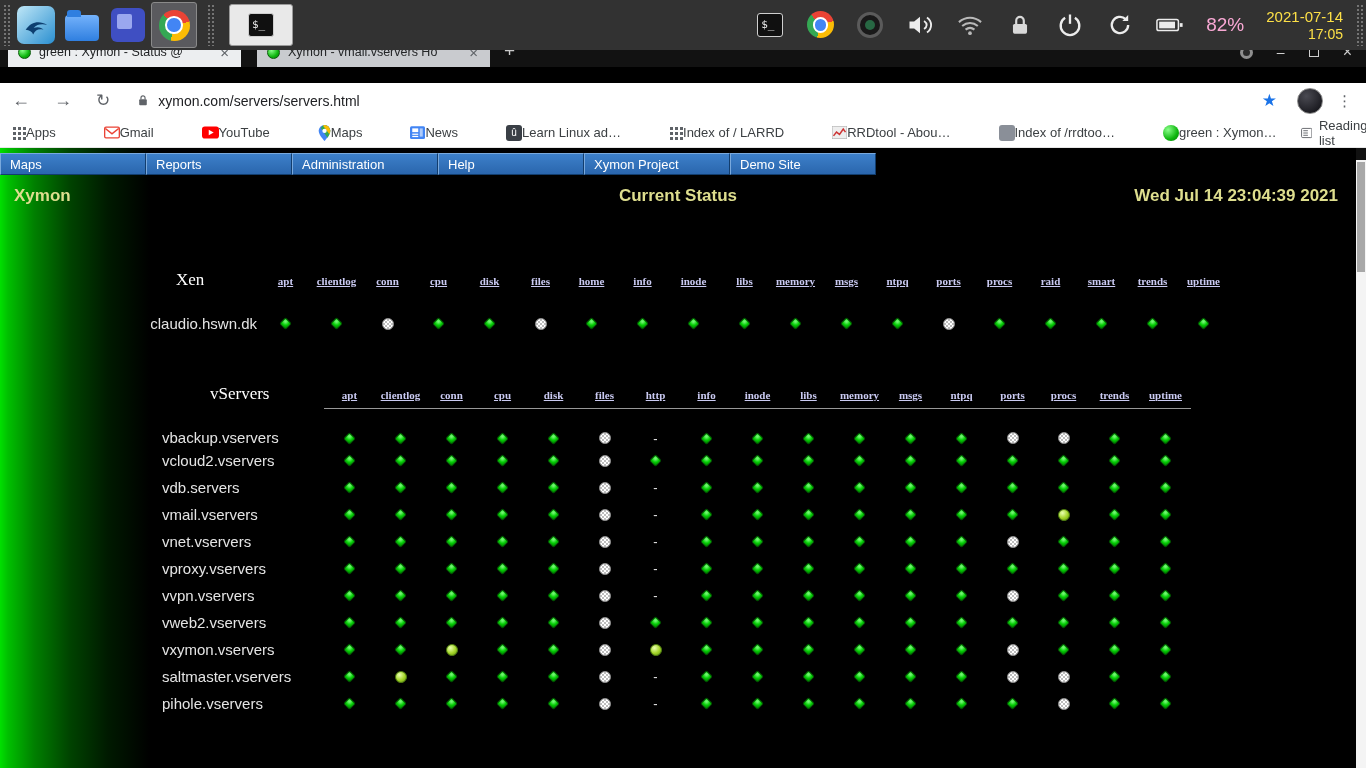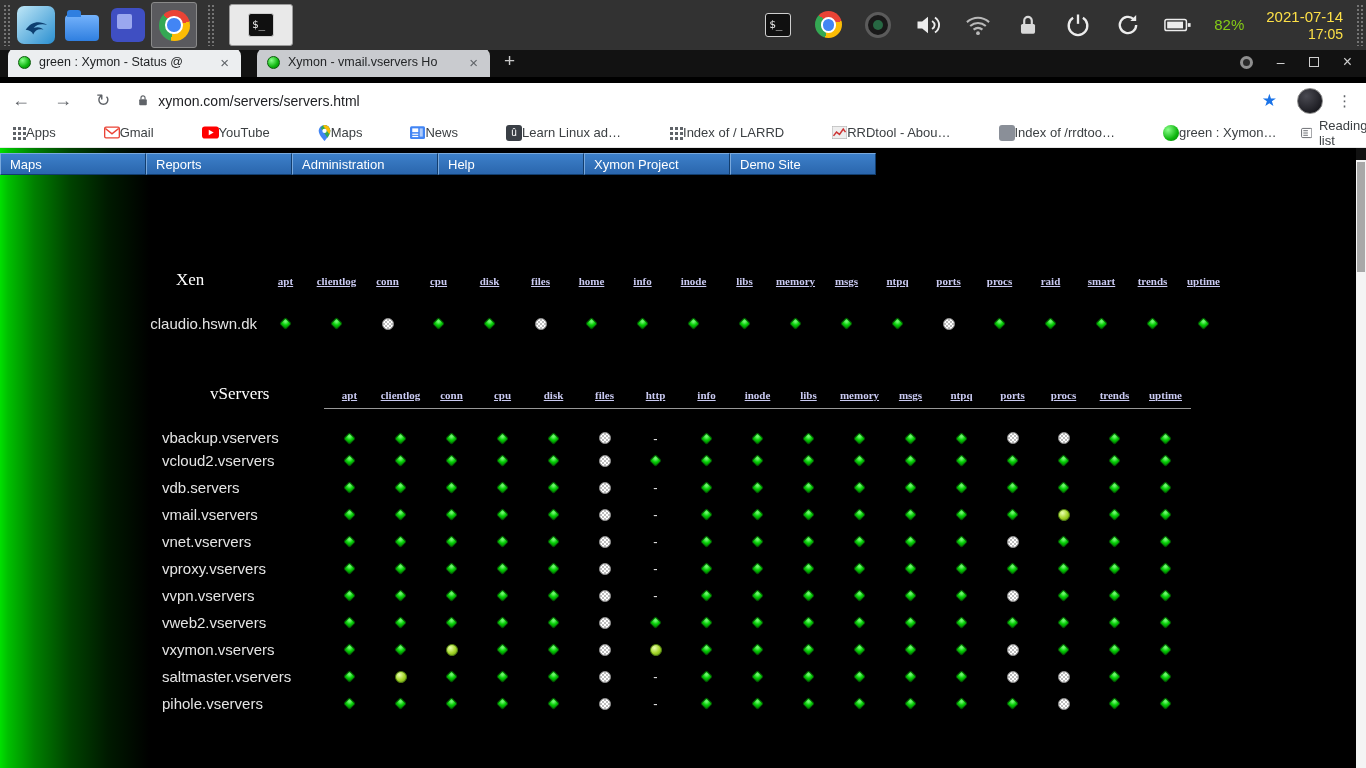--- a/index.html
+++ b/index.html
@@ -33,27 +33,27 @@
   .win-btn{width:64px;height:42px;margin-left:12px;background:#e9e9e9;border:1px solid #9a9a9a;
     border-radius:3px;display:flex;align-items:center;justify-content:center}
   .term-ic{width:26px;height:24px;background:#101010;border:1px solid #cfcfcf;border-radius:3px;
     color:#e8e8e8;font-family:"DejaVu Sans Mono",monospace;font-size:11px;line-height:22px;
     text-align:left;padding-left:3px}
   .tray{display:flex;align-items:center;gap:22px;margin-left:auto;margin-right:10px}
   .tray-ic{display:flex;align-items:center;justify-content:center;width:28px;height:28px;flex:none}
   .cam-ic{width:26px;height:26px;border-radius:50%;background:#191919;border:3px solid #5b5b5b;
     position:relative}
   .cam-ic::before{content:"";position:absolute;inset:5px;border-radius:50%;background:#3a6;opacity:.55}
-  .batt-pct{color:#84cc16;font-size:15px}
+  .batt-pct{color:#f9a8d4;font-size:19px}
   .clock{color:#fde047;text-align:right;line-height:1.2}
   .clock .d{font-size:15px}
   .clock .t{font-size:14px}
 
   
-  .tabstrip{position:absolute;top:50px;left:0;width:1366px;height:27px;background:#121212;
+  .tabstrip{position:absolute;top:50px;left:0;width:1366px;height:17px;background:#121212;
     display:flex;align-items:flex-end}
   .tab{height:30px;display:flex;align-items:center;gap:8px;padding:0 10px;
     border-radius:9px 9px 0 0;width:233px;flex:none}
   .tab.t0{margin-left:8px;background:#eceef0;color:#1d1f21}
   .tab.t1{margin-left:16px;background:#c9cbcf;color:#242628}
   .tab .title{font-size:12.5px;white-space:nowrap;overflow:hidden;flex:1}
   .tab .close{color:#5f6368;font-size:15px;padding:0 2px;flex:none}
   .fav-dot{width:13px;height:13px;border-radius:50%;flex:none;
     background:radial-gradient(circle at 32% 30%,#8aff8a,#0eb60e 60%,#077a07);border:1px solid #0a5c0a}
   .newtab{color:#c9c9c9;font-size:19px;margin:0 0 5px 14px}
@@ -329,20 +329,25 @@
 <div class="page">
   <div class="xynav">
     <span class="xynav-item">Maps</span>
     <span class="xynav-item">Reports</span>
     <span class="xynav-item">Administration</span>
     <span class="xynav-item">Help</span>
     <span class="xynav-item">Xymon Project</span>
     <span class="xynav-item">Demo Site</span>
   </div>
 
+  <div class="xyheader">
+    <span class="brand">Xymon</span>
+    <span class="ttl">Current Status</span>
+    <span class="ts">Wed Jul 14 23:04:39 2021</span>
+  </div>
 
   <table class="tbl tbl-xen">
     <thead>
         <tr>
           <th class="group-title">Xen</th>
           <th class="col"><a>apt</a></th>
           <th class="col"><a>clientlog</a></th>
           <th class="col"><a>conn</a></th>
           <th class="col"><a>cpu</a></th>
           <th class="col"><a>disk</a></th>

